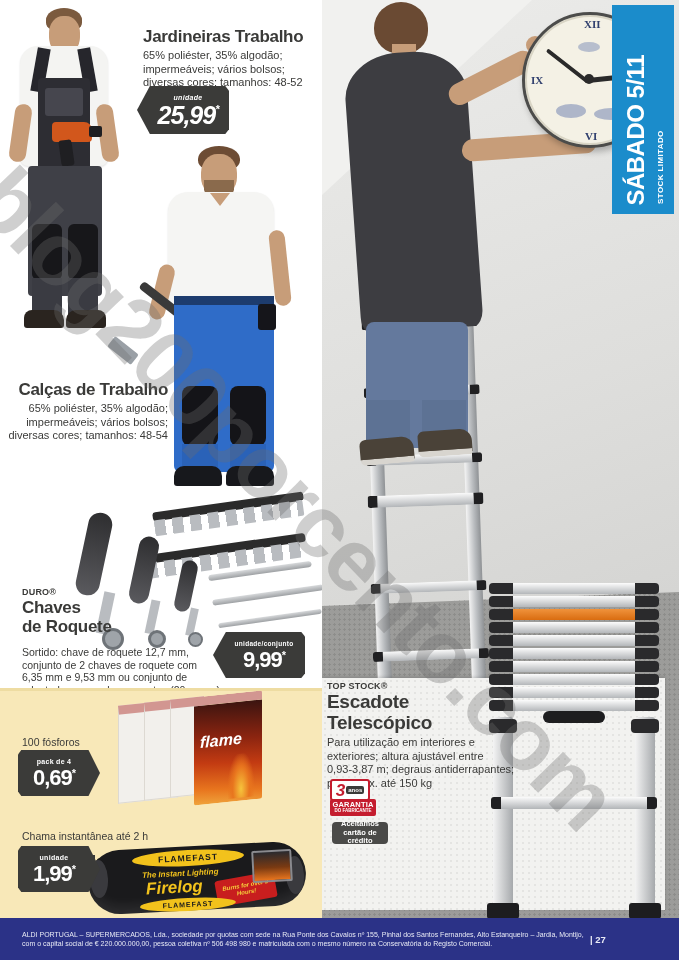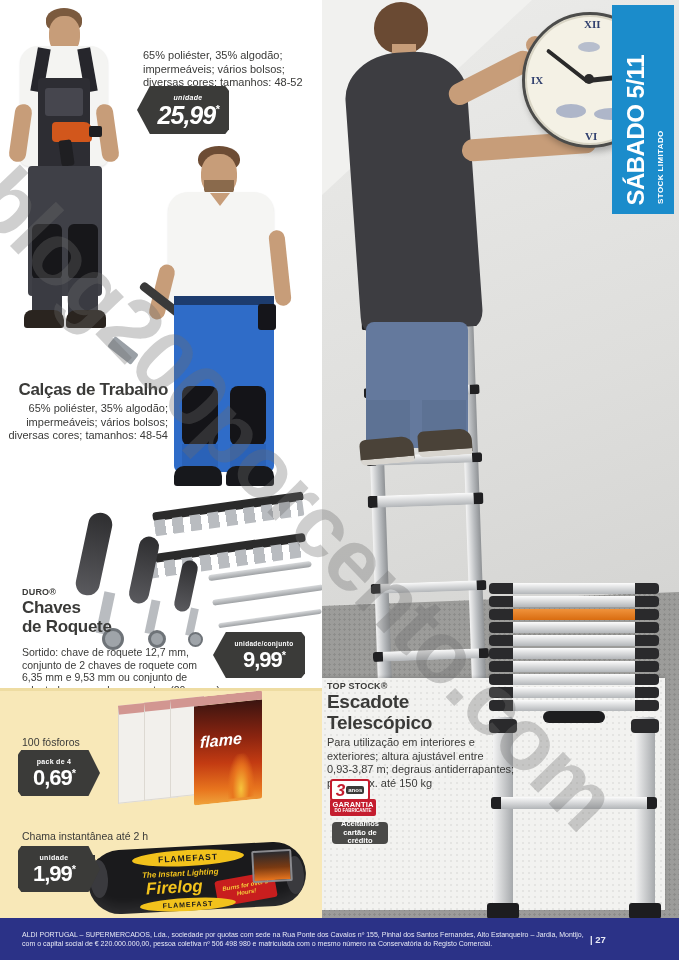--- a/index.html
+++ b/index.html
@@ -182,20 +182,21 @@
     <div class="abs" style="left:52px;top:132px;width:13px;height:26px;background:#1f1f22;border-radius:3px;transform:rotate(-8deg);"></div>
     <div class="abs" style="left:20px;top:158px;width:74px;height:130px;background:#3f4047;border-radius:4px;"></div>
     <div class="abs" style="left:24px;top:216px;width:30px;height:56px;background:#17171a;border-radius:6px;"></div>
     <div class="abs" style="left:60px;top:216px;width:30px;height:56px;background:#17171a;border-radius:6px;"></div>
     <div class="abs" style="left:24px;top:270px;width:30px;height:38px;background:#3a3b42;"></div>
     <div class="abs" style="left:60px;top:270px;width:30px;height:38px;background:#3a3b42;"></div>
     <div class="abs" style="left:16px;top:302px;width:40px;height:18px;background:#2a241f;border-radius:8px 10px 3px 3px;"></div>
     <div class="abs" style="left:58px;top:302px;width:40px;height:18px;background:#2a241f;border-radius:10px 8px 3px 3px;"></div>
   </div>
 
+  <div class="abs h1" style="left:143px;top:27px;">Jardineiras Trabalho</div>
   <div class="abs desc pre" style="left:143px;top:49px;">65% poliéster, 35% algodão;
 impermeáveis; vários bolsos;
 diversas cores; tamanhos: 48-52</div>
   <div class="abs tag point-left" style="left:137px;top:86px;width:92px;height:48px;font-style:italic;">
     <div class="tag-label">unidade</div>
     <div class="tag-price"><span>25,99</span><span class="star">*</span></div>
   </div>
 
   <div class="abs" style="left:112px;top:146px;width:200px;height:344px;">
     <div class="abs" style="left:86px;top:0;width:42px;height:26px;background:#6d4c34;border-radius:50% 50% 45% 45%;"></div>

